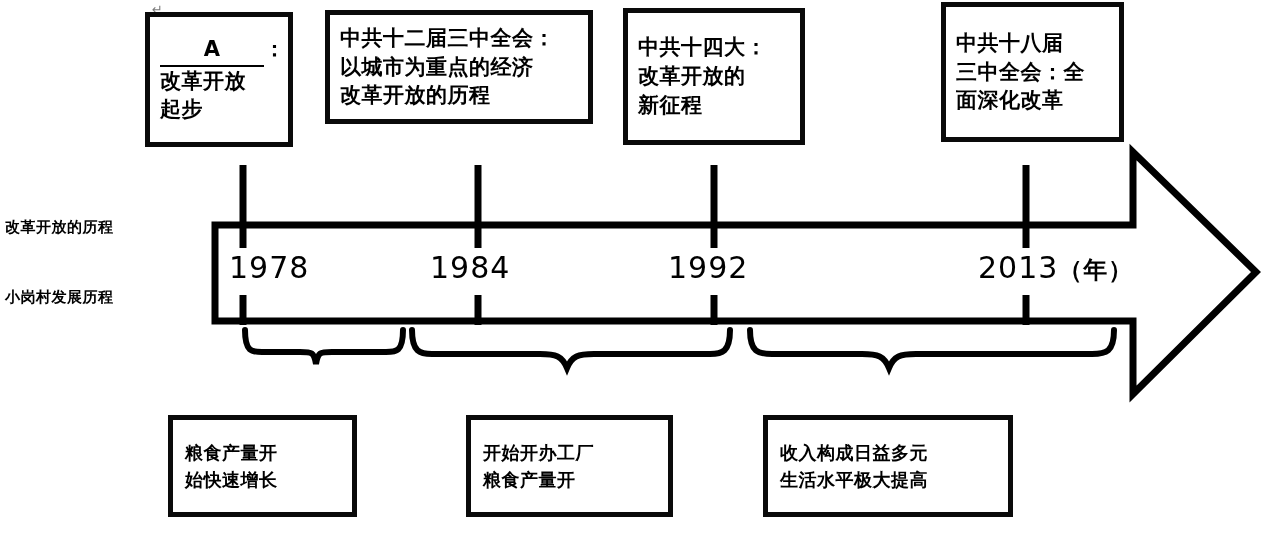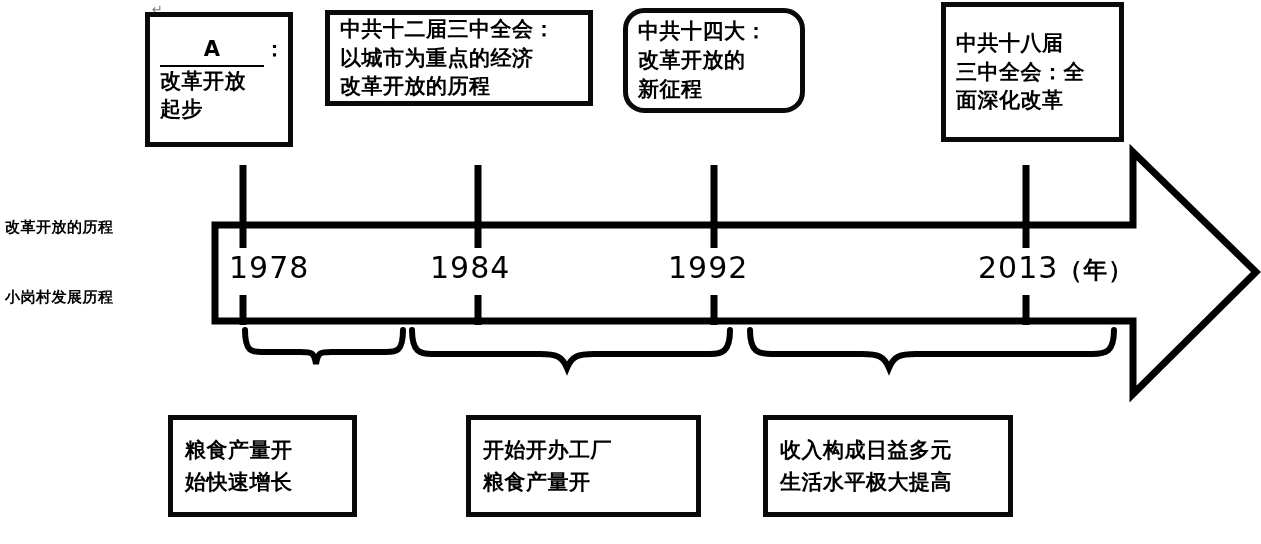--- a/index.html
+++ b/index.html
@@ -30,21 +30,21 @@
     color: #000000;
     letter-spacing: 0.5px;
   }
   .evt-box .ln {
     display: block;
     white-space: nowrap;
   }
 
   .top-box { padding: 4px 10px; font-size: 21px; line-height: 1.38; }
 
-  .bot-box { padding: 4px 12px; font-size: 21px; line-height: 1.52; }
+  .bot-box { padding: 4px 12px; font-size: 18px; line-height: 1.52; }
 
   
   .blank-line {
     text-align: center;
   }
   .blank-line .blank {
     display: inline-block;
     border-bottom: 2px solid #000;
     min-width: 104px;
     text-align: center;
@@ -108,27 +108,27 @@
 <div id="page">
 
   <span class="caret-mark" style="left:152px; top:2px;">↵</span>
 
   <div class="evt-box top-box" style="left:145px; top:12px; width:148px; height:135px;">
     <span class="ln blank-line"><span class="blank">A</span><span class="colon">：</span></span>
     <span class="ln">改革开放</span>
     <span class="ln">起步</span>
   </div>
 
-  <div class="evt-box top-box" style="left:325px; top:10px; width:268px; height:96px;">
+  <div class="evt-box top-box" style="left:325px; top:10px; width:268px; height:114px;">
     <span class="ln">中共十二届三中全会：</span>
     <span class="ln">以城市为重点的经济</span>
     <span class="ln">改革开放的历程</span>
   </div>
 
-  <div class="evt-box top-box" style="left:623px; top:8px; width:182px; height:105px;border-radius:21px;">
+  <div class="evt-box top-box" style="left:623px; top:8px; width:182px; height:137px;">
     <span class="ln">中共十四大：</span>
     <span class="ln">改革开放的</span>
     <span class="ln">新征程</span>
   </div>
 
   <div class="evt-box top-box" style="left:941px; top:2px; width:183px; height:140px;">
     <span class="ln">中共十八届</span>
     <span class="ln">三中全会：全</span>
     <span class="ln">面深化改革</span>
   </div>
@@ -163,21 +163,21 @@
   <div class="year" style="left:229px; top:250px;">1978</div>
   <div class="year" style="left:430px; top:250px;">1984</div>
   <div class="year" style="left:668px; top:250px;">1992</div>
   <div class="year" style="left:978px; top:250px;"><span>2013</span><span class="unit">（年）</span></div>
 
   <div class="evt-box bot-box" style="left:168px; top:415px; width:189px; height:102px;">
     <span class="ln">粮食产量开</span>
     <span class="ln">始快速增长</span>
   </div>
 
-  <div class="evt-box bot-box" style="left:466px; top:415px; width:235px; height:102px;">
+  <div class="evt-box bot-box" style="left:466px; top:415px; width:207px; height:102px;">
     <span class="ln">开始开办工厂</span>
     <span class="ln">粮食产量开</span>
   </div>
 
   <div class="evt-box bot-box" style="left:763px; top:415px; width:250px; height:102px;">
     <span class="ln">收入构成日益多元</span>
     <span class="ln">生活水平极大提高</span>
   </div>
 
 </div>

